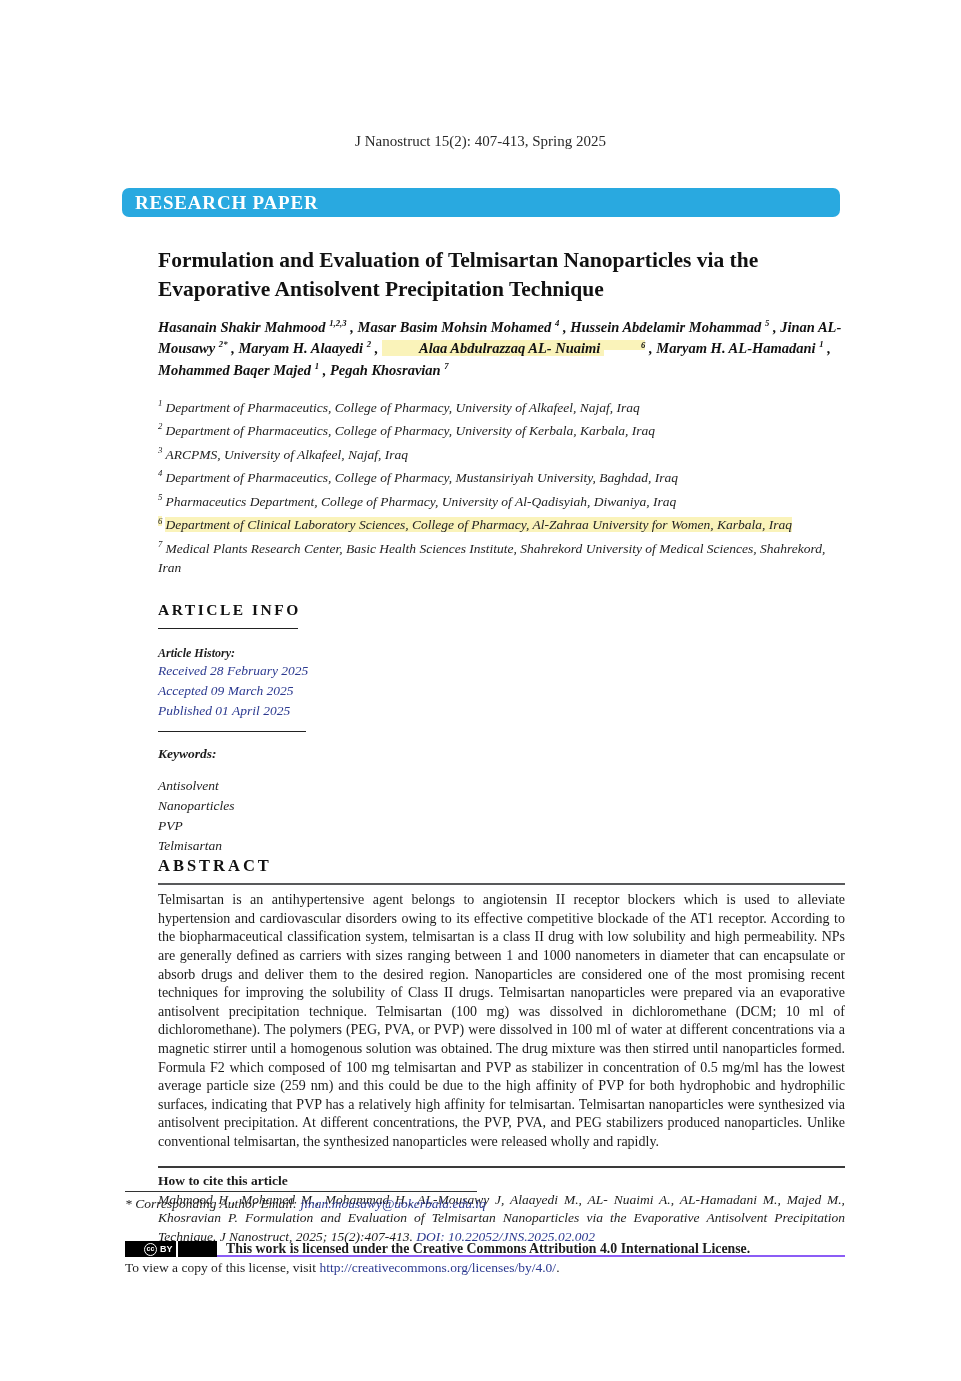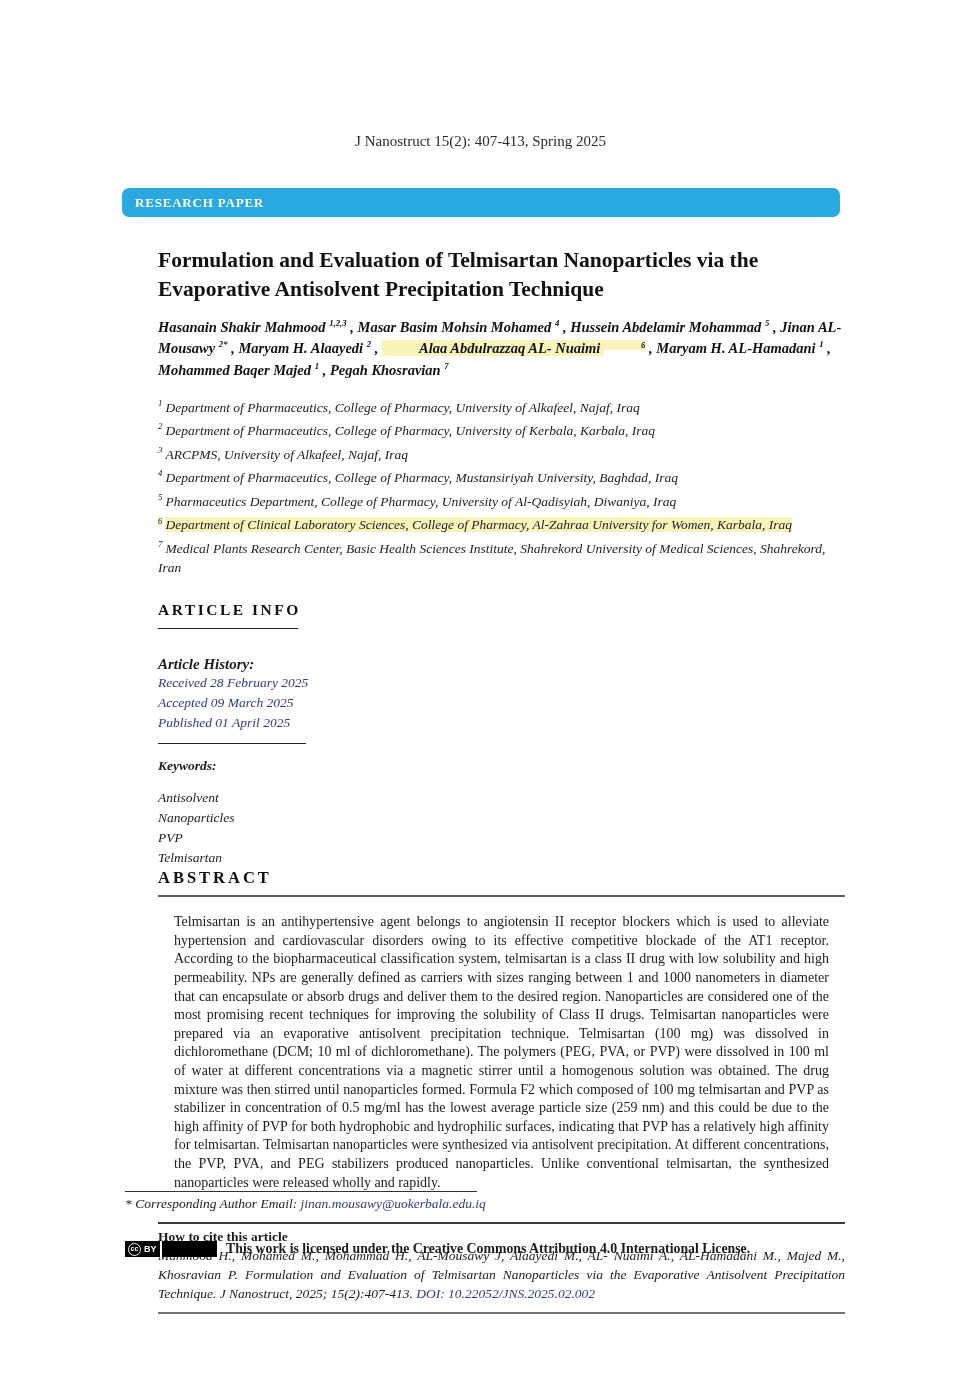--- a/index.html
+++ b/index.html
@@ -10,53 +10,53 @@
   }
   .journal-ref {
     position:absolute; top:133px; left:0; right:0; text-align:center;
     font-size:15px; color:#2a2a2a;
   }
   .banner {
     position:absolute; top:188px; left:122px; width:718px; height:29px;
     background:#29a9e0; border-radius:7px; display:flex; align-items:center;
     padding-left:13px; box-sizing:border-box;
   }
-  .banner-label {color:#ffffff; font-weight:bold; font-size:13px; letter-spacing:0.8px;}
+  .banner-label {color:#ffffff; font-weight:bold; font-size:19px; letter-spacing:0.8px;}
   .main {position:absolute; top:246px; left:158px; width:687px;}
   .title {margin:0; font-size:21.5px; line-height:1.36; font-weight:bold; color:#111111;}
   .authors {margin-top:13px; font-size:14.5px; font-weight:bold; font-style:italic; line-height:1.45; color:#111111;}
   .aseg.sup {vertical-align:super; font-size:0.6em;}
   .aseg.hl {background:#faf3ba;padding-left:37px;}
   .affiliations {margin-top:16px; font-size:13.5px; font-style:italic; color:#222222;}
   .affil {margin-bottom:4px; line-height:1.42;}
   .affil-num {vertical-align:super; font-size:0.65em; margin-right:3px;}
   .affil.hl .affil-num, .affil.hl .affil-text {background:#faf3ba;}
   .columns {margin-top:24px; display:flex;flex-direction:column;}
   .info-col {flex:0 0 200px; width:200px; box-sizing:border-box; padding-right:22px;}
   .info-heading {margin:0; font-size:15.5px; letter-spacing:2.5px; font-weight:bold; color:#111111;}
   .rule-info {border-top:1.5px solid #222222; width:140px; margin-top:9px;}
-  .history-label {margin-top:27px; font-weight:bold; font-style:italic; font-size:15px;}
+  .history-label {margin-top:17px; font-weight:bold; font-style:italic; font-size:12px;}
   .history-date {font-style:italic; font-size:13.5px; color:#2b3990; line-height:20px;}
   .rule-info2 {border-top:1.5px solid #222222; width:148px; margin-top:10px;}
   .keywords-label {margin-top:14px; font-weight:bold; font-style:italic; font-size:13.5px; margin-bottom:14px;}
   .keyword {font-style:italic; font-size:13.5px; line-height:20px;}
   .abstract-col {flex:1;}
   .abstract-heading {margin:0; font-size:16.5px; letter-spacing:3px; font-weight:bold; color:#111111;}
   .rule-abs {border-top:2px solid #58595b; margin:7px 0 6px;}
-  .abstract-text {margin:16px; font-size:14px; line-height:18.6px; text-align:justify; color:#1c1c1c;}
-  .cite-block {margin-top:14px; border-top:2px solid #3a3a3a; border-bottom:2px solid #737373; padding:5px 0 8px;}
+  .abstract-text {margin:0; font-size:14px; line-height:18.6px; text-align:justify; color:#1c1c1c;}
+  .cite-block {margin-top:14px; border-top:2px solid #3a3a3a; border-bottom:2px solid #8b5cf6; padding:5px 0 8px;}
   .cite-label {font-weight:bold; font-size:13.5px;}
   .cite-text {margin:2px 0 0; font-style:italic; font-size:13.5px; line-height:1.4; text-align:justify;}
   .blue {color:#2b3990;}
   .footnote {position:absolute; top:1191px; left:125px; font-size:13.5px; font-style:italic; color:#222222;}
   .footnote-rule {border-top:1.5px solid #333333; width:352px; margin-bottom:4px;}
   .license {position:absolute; top:1241px; left:125px; width:716px; font-size:13.8px; color:#1c1c1c;}
   .license-line1 {display:flex; align-items:center; gap:9px;}
   .license-line1 b {font-weight:bold;}
-  .cc-badge {display:inline-flex; align-items:center; width:92px; height:16px; background:#000000; padding:0 3px; box-sizing:border-box; gap:3px; flex:0 0 92px;}
+  .cc-badge {display:inline-flex; align-items:center; width:92px; height:16px; background:#000000; padding:0 19px; box-sizing:border-box; gap:3px; flex:0 0 92px;}
   .cc-circle {width:11px; height:11px; border:1px solid #ffffff; border-radius:50%; color:#ffffff; font-size:7px; line-height:10px; text-align:center; font-weight:bold; font-family:"Liberation Sans",sans-serif;}
   .cc-by {color:#ffffff; font-weight:bold; font-size:9px; font-family:"Liberation Sans",sans-serif;}
   .cc-sep {width:2px; height:16px; background:#ffffff;}
   .cc-fill {flex:1; height:16px; background:#000000;}
   .license-line2 {margin-top:3px; font-size:13.5px;}
   .license-line2 a {color:#2b3990; text-decoration:none; cursor:pointer;}
 </style>
 </head>
 <body>
 
@@ -182,15 +182,18 @@
   <div class="license">
     <div class="license-line1">
       <span class="cc-badge">
         <span class="cc-circle">cc</span>
         <span class="cc-by">BY</span>
         <span class="cc-sep"></span>
         <span class="cc-fill"></span>
       </span>
       <b>This work is licensed under the Creative Commons Attribution 4.0 International License.</b>
     </div>
+    <div class="license-line2">
+      <span>To view a copy of this license, visit </span><a>http://creativecommons.org/licenses/by/4.0/</a><span>.</span>
+    </div>
   </div>
 
 </div>
 
 </body></html>

